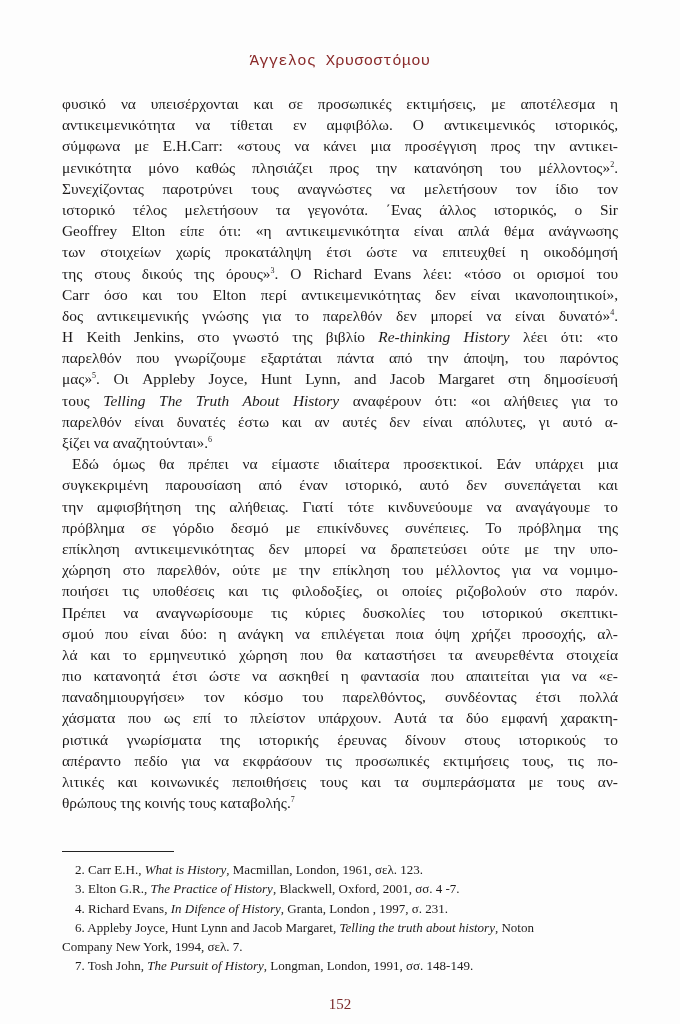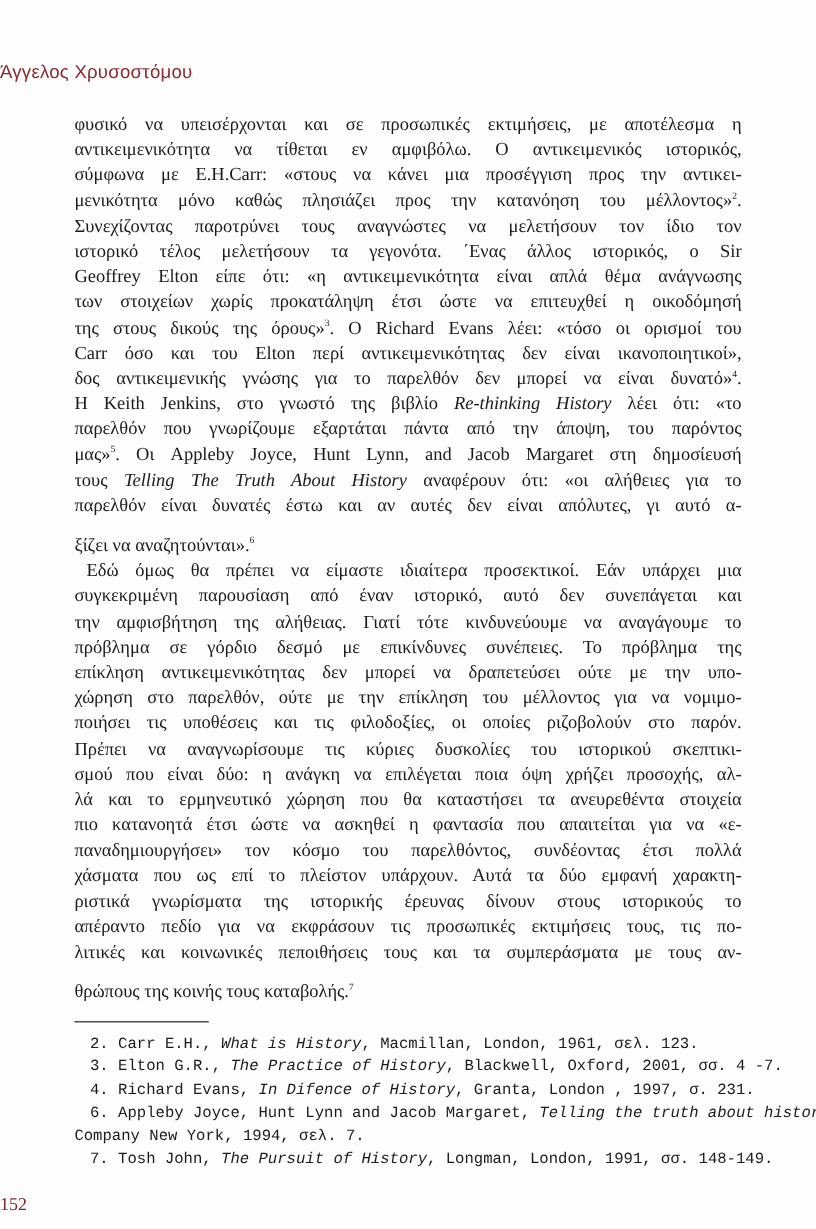--- a/index.html
+++ b/index.html
@@ -2,41 +2,41 @@
 <html><head>
 <meta charset="utf-8">
 <style>
   html, body { margin: 0; padding: 0; }
   body {
     width: 680px; height: 1024px; background: #ffffff; position: relative; overflow: hidden;
     font-family: "DejaVu Serif", "Liberation Serif", serif; color: #1c1a1a;
   }
   .page { position: absolute; left: 0; top: 0; width: 680px; height: 1024px; background: #fdfdfd; }
   .running-head {
-    position: absolute; top: 52px; left: 0; width: 680px; 
-    font-family: Liberation Sans, sans-serif; font-size: 15.5px; color: #8a2a2a; letter-spacing: 0.2px;
+    position: absolute; top: 52px; left: 0; width: 680px; text-align: center;
+    font-family: Liberation Mono, monospace; font-size: 15.5px; color: #8a2a2a; letter-spacing: 0.2px;
   }
   .body-text {
     position: absolute; left: 62px; top: 93px; width: 556px;
     font-family: "Liberation Serif", serif; font-size: 15.4px; line-height: 21.2px;
   }
   .line { display: block; text-align: justify; text-align-last: justify; white-space: nowrap; height: 21.2px; }
-  .line.last { text-align-last: left; margin-top: 12px; }
+  .line.last { text-align-last: left; }
   .line.indent { padding-left: 10px; }
   sup { font-size: 8px; line-height: 0; vertical-align: super; }
   em { font-style: italic; }
   .rule { position: absolute; left: 62px; top: 851px; width: 112px; height: 1px; background: #222; }
   .footnotes {
     position: absolute; left: 62px; top: 860px; width: 556px;
-    font-family: Liberation Mono, monospace; font-size: 13px; line-height: 19.3px;
+    font-family: Liberation Serif, serif; font-size: 13px; line-height: 19.3px;
   }
   .fn { display: block; white-space: nowrap; }
   .fn.ind { padding-left: 13px; }
   .page-number {
-    position: absolute; top: 996px; left: 0; width: 680px; text-align: left;
+    position: absolute; top: 996px; left: 0; width: 680px; text-align: center;
     font-family: "Liberation Serif", serif; font-size: 15px; color: #7a2a2a;
   }
 </style>
 </head>
 <body>
 
 <div class="page">
   <div class="running-head">Άγγελος Χρυσοστόμου</div>
 
   <div class="body-text">

